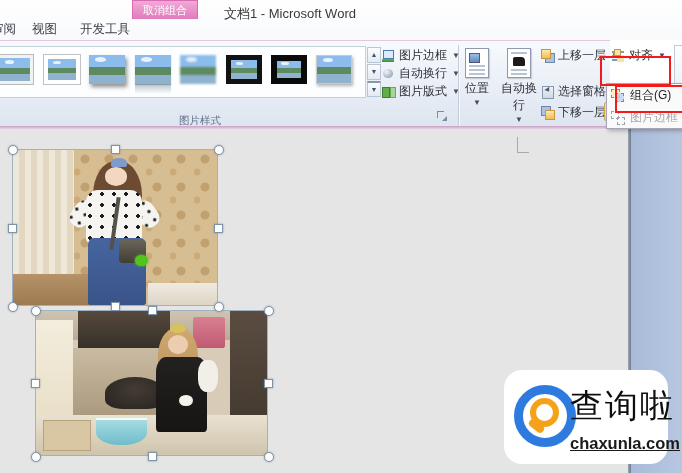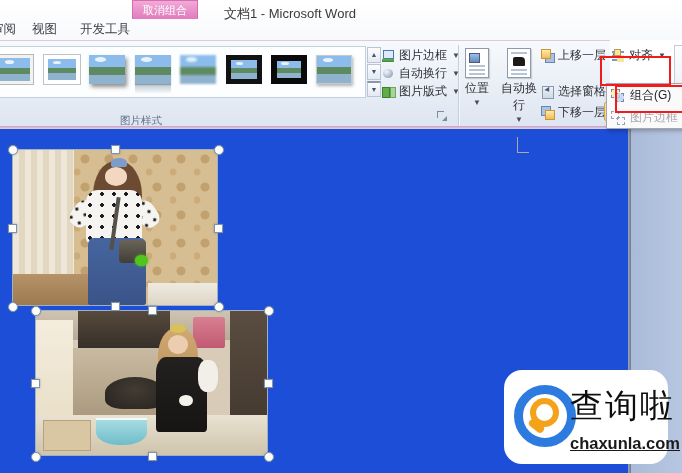--- a/index.html
+++ b/index.html
@@ -27,21 +27,21 @@
   }
   .win-title{position:absolute;left:224px;top:5px;font-size:13px;color:#3a3a3a;white-space:nowrap;}
   
   .ribbon{
     position:absolute;left:0;top:40px;width:610px;height:86px;
     background:linear-gradient(#f7fafd,#e9eef6 55%,#dde5f0);
     border-top:1px solid #e3c7dd;
   }
   .ribbon-bottom{position:absolute;left:0;top:126px;width:682px;height:3px;
     background:linear-gradient(#c9a0c4,#e6d3e4);}
-  .group-label{position:absolute;font-size:10.5px;color:#63708a;}
+  .group-label{position:absolute;font-size:10.5px;color:#63708a;text-align:center;}
   .vsep{position:absolute;top:4px;height:102px;width:1px;background:#c3cddb;box-shadow:1px 0 0 #f6f9fc;}
   
   .gallery{
     position:absolute;left:0;top:5px;width:366px;height:52px;
     background:#fdfeff;border:1px solid #c6d0dd;border-left:none;box-sizing:border-box;
   }
   .thumb{position:absolute;top:8px;width:36px;height:29px;box-sizing:border-box;cursor:pointer;}
   .thumb .pic{position:absolute;inset:0;background:linear-gradient(#8cbceb 0 42%,#5d8a61 42% 68%,#8fb2cf 68% 100%);}
   .thumb .pic:before{content:"";position:absolute;left:18%;top:8%;width:30%;height:16%;background:rgba(255,255,255,.8);border-radius:50%;}
   .s-0{border:3px solid #f2f2f0;outline:1px solid #b9b9b9;}
@@ -110,21 +110,21 @@
     z-index:30;box-sizing:border-box;
   }
   .menu-item{position:relative;height:22px;display:flex;align-items:center;gap:6px;
     padding-left:4px;font-size:12px;color:#1f1f24;cursor:pointer;}
   .menu-item.disabled{color:#a8a8ae;cursor:default;}
   
   .red-box{position:absolute;border:2px solid #f21b1b;z-index:40;pointer-events:none;}
   .rb-1{left:600px;top:56px;width:67px;height:26px;}
   .rb-2{left:615px;top:85px;width:67px;height:24px;}
   
-  .doc{position:absolute;left:0;top:129px;width:682px;height:344px;background:#1d4ed8;}
+  .doc{position:absolute;left:0;top:129px;width:682px;height:344px;background:#e5e5e5;}
   .page-edge{position:absolute;left:628px;top:0;width:3px;height:344px;background:linear-gradient(90deg,#9aa5b5,#6e7a8d);}
   .side-strip{position:absolute;left:631px;top:0;width:51px;height:344px;
     background:linear-gradient(90deg,#a9bbd8,#bccbe4 30%,#b4c4df);}
   .margin-mark{position:absolute;left:517px;top:8px;width:11px;height:15px;
     border-left:1px solid #a9a9a9;border-bottom:1px solid #a9a9a9;}
   
   .photo{position:absolute;overflow:hidden;border:1px solid #9fb2c4;box-sizing:border-box;}
   .photo1{left:12px;top:20px;width:206px;height:157px;background:#e8dcc4;}
   .photo2{left:35px;top:181px;width:233px;height:146px;background:#d8ccb8;}
   .ly{position:absolute;}

